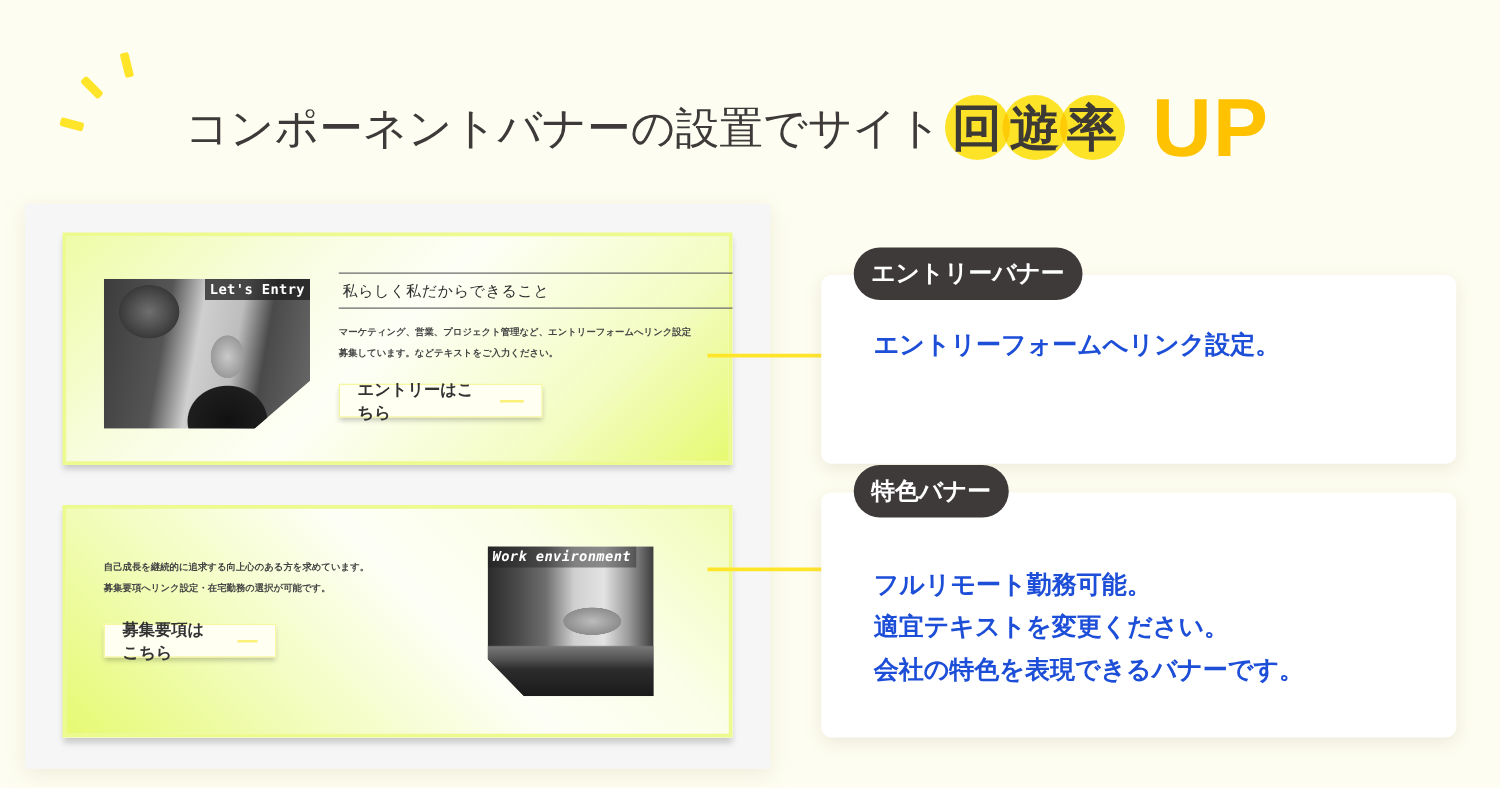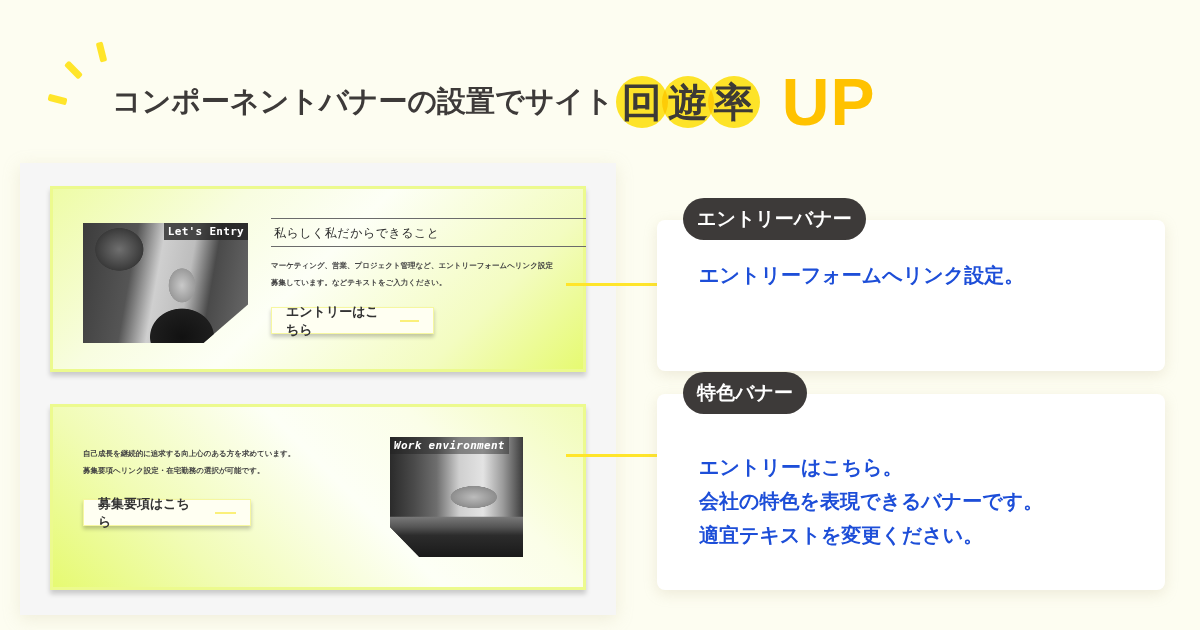--- a/index.html
+++ b/index.html
@@ -16,21 +16,21 @@
   .spark { position: absolute; background: #ffe52a; border-radius: 2px; }
   .spark.s1 { left: 50px; top: 4px; width: 7px; height: 20px; transform: rotate(-14deg); }
   .spark.s2 { left: 22px; top: 22px; width: 7px; height: 20px; transform: rotate(-45deg); }
   .spark.s3 { left: 6px; top: 52px; width: 7px; height: 19px; transform: rotate(-75deg); }
 
   .headline {
     position: absolute; left: 112px; top: 70px; height: 64px;
     display: flex; align-items: center; white-space: nowrap;
   }
   .headline .main {
-    font-size: 29px; font-weight: bold; color: #3d3a39; letter-spacing: 0px;
+    font-size: 35px; font-weight: normal; color: #3d3a39; letter-spacing: 0px; margin-left: 36px;
   }
   .highlight { display: flex; position: relative; margin-left: 2px; }
   .highlight .ch {
     position: relative; width: 52px; height: 52px; border-radius: 50%;
     background: #ffe52a; display: flex; align-items: center; justify-content: center;
     font-size: 40px; font-weight: bold; color: #3d3a39; margin-right: -6px;
     mix-blend-mode: multiply;
   }
   .highlight .ch span { position: relative; }
   .up {
@@ -98,21 +98,21 @@
     margin-top: 10px; font-size: 7.5px; font-weight: bold; color: #444;
     line-height: 17px; white-space: nowrap;
   }
   .cta {
     margin-top: 16px; display: inline-flex; align-items: center;
     height: 27px; padding: 0 14px 0 14px; width: 163px;
     background: #fffff2; border: 1px solid #f6f7a0;
     box-shadow: 0 3px 4px rgba(0,0,0,0.22);
     font-size: 13px; font-weight: bold; color: #333; cursor: pointer;
   }
-  .b2 .cta { width: 168px; margin-top: 20px; }
+  .b2 .cta { width: 138px; margin-top: 20px; }
   .cta .dash { display: inline-block; width: 22px; height: 2px; background: #fbf07a; margin-left: 14px; }
 
   
   .connector { position: absolute; height: 3px; background: #ffe52a; }
   .connector.c1 { left: 566px; top: 283px; width: 92px; }
   .connector.c2 { left: 566px; top: 454px; width: 92px; }
 
   
   .card {
     position: absolute; left: 657px; width: 508px; background: #fff;
@@ -199,17 +199,17 @@
 <div class="card k1">
   <div class="pill">エントリーバナー</div>
   <div class="card-body">
     <div>エントリーフォームへリンク設定。</div>
   </div>
 </div>
 
 <div class="card k2">
   <div class="pill">特色バナー</div>
   <div class="card-body">
-    <div>エントリーはこちら。</div>
+    <div>フルリモート勤務可能。</div>
+    <div>適宜テキストを変更ください。</div>
     <div>会社の特色を表現できるバナーです。</div>
-    <div>適宜テキストを変更ください。</div>
   </div>
 </div>
 
 </body></html>

